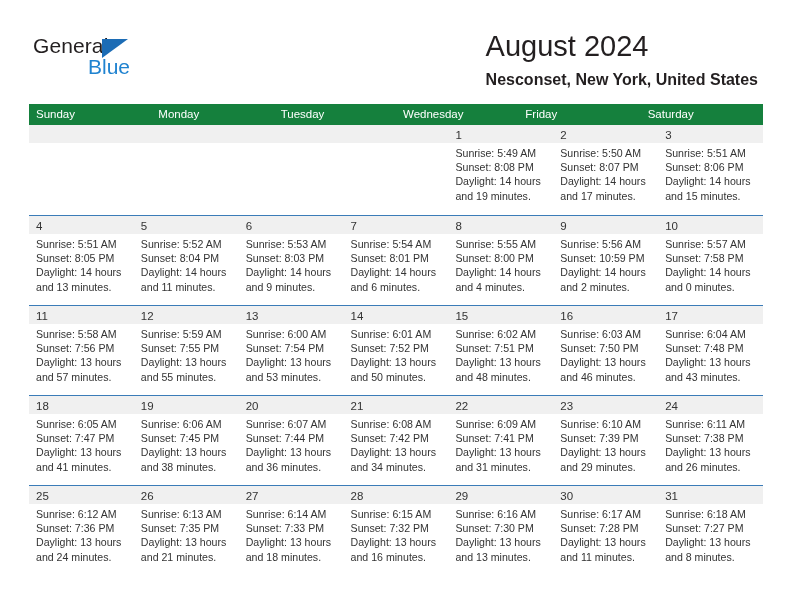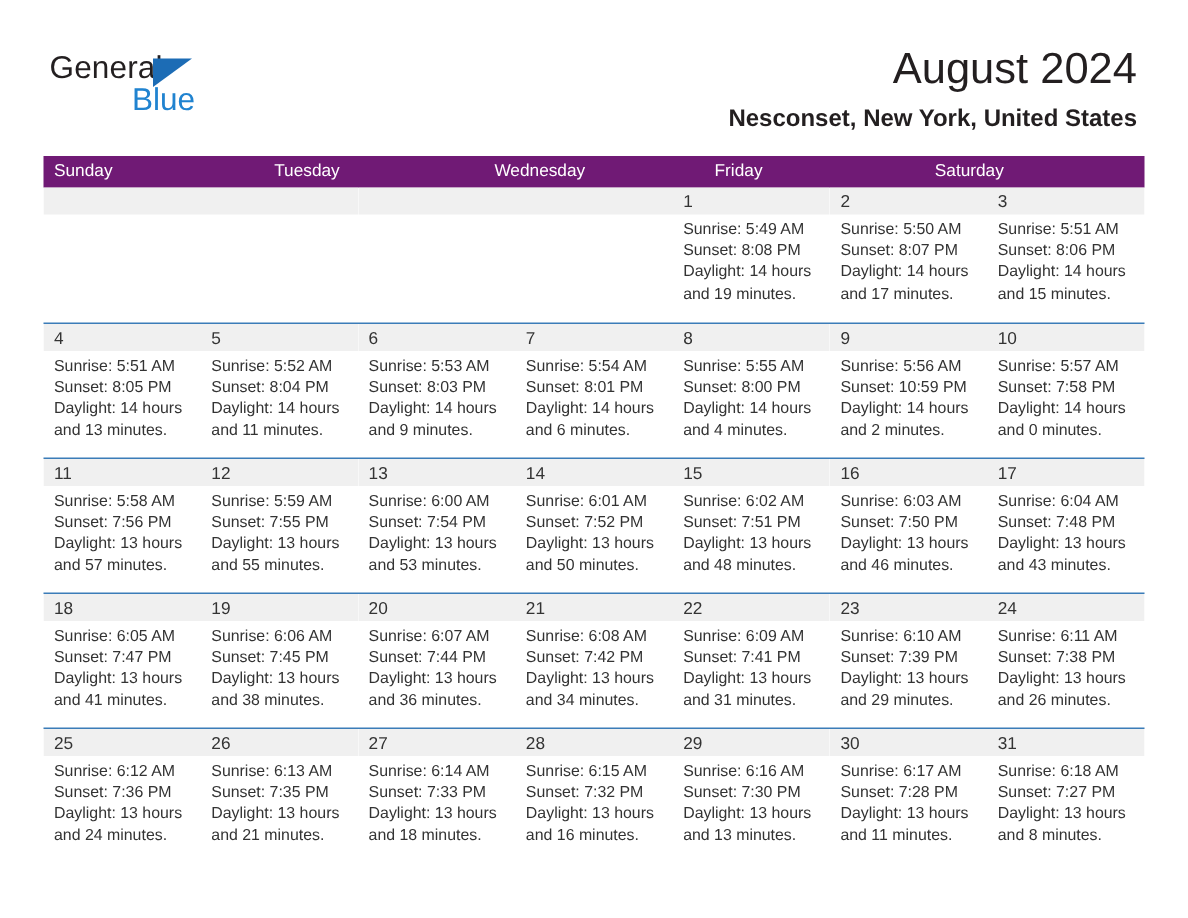--- a/index.html
+++ b/index.html
@@ -61,21 +61,20 @@
     font-size: 21px;
     color: #2083d0;
     font-family: "Liberation Sans", sans-serif;
     text-align: right;
   }
 
   .title-block {
     position: absolute;
     right: 34px;
     top: 28px;
-    text-align: right;
   }
   .month-title {
     font-size: 29px;
     font-weight: normal;
     color: #231f20;
     line-height: 36px;
     white-space: nowrap;
   }
   .location {
     margin-top: 7px;
@@ -90,21 +89,21 @@
   .calendar {
     position: absolute;
     left: 29px;
     top: 104px;
     width: 734px;
   }
   .dow-row {
     display: flex;
     width: 734px;
     height: 21px;
-    background: #701a75;
+    background: #15803d;
   }
   .dow-cell {
     flex: 1 1 0;
     font-size: 11.5px;
     color: #ffffff;
     line-height: 21px;
     padding-left: 7px;
     box-sizing: border-box;
     white-space: nowrap;
     overflow: hidden;
@@ -162,20 +161,21 @@
 
     <div class="title-block">
       <div class="month-title">August 2024</div>
       <div class="location">Nesconset, New York, United States</div>
     </div>
   </div>
 
   <div class="calendar">
     <div class="dow-row" id="dow-row">
         <div class="dow-cell">Sunday</div>
+        <div class="dow-cell">Monday</div>
         <div class="dow-cell">Tuesday</div>
         <div class="dow-cell">Wednesday</div>
         <div class="dow-cell">Friday</div>
         <div class="dow-cell">Saturday</div>
       </div>
     <div id="weeks-container">
         <div class="week-row">
           <div class="day-cell empty">
             <div class="day-head"><span class="day-num"></span></div>
             <div class="day-body"></div>

